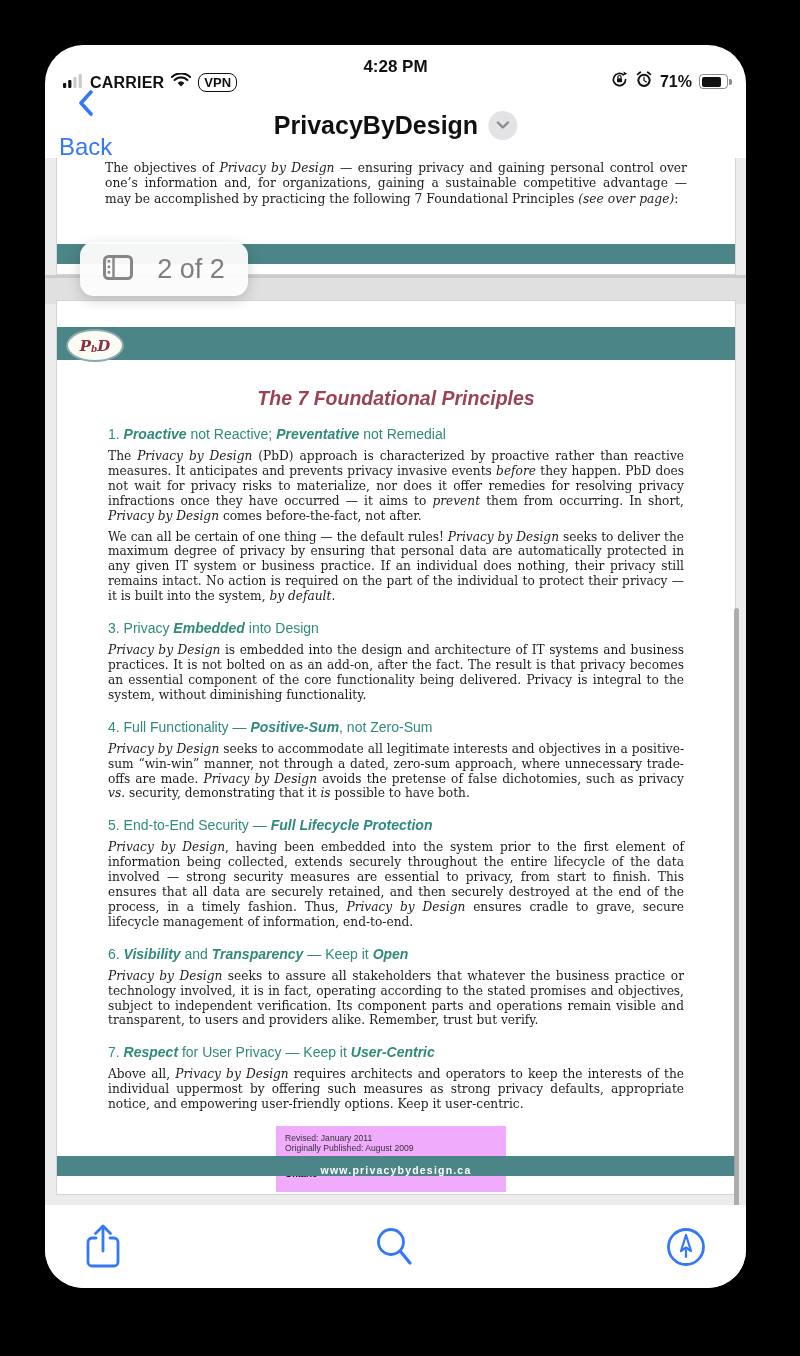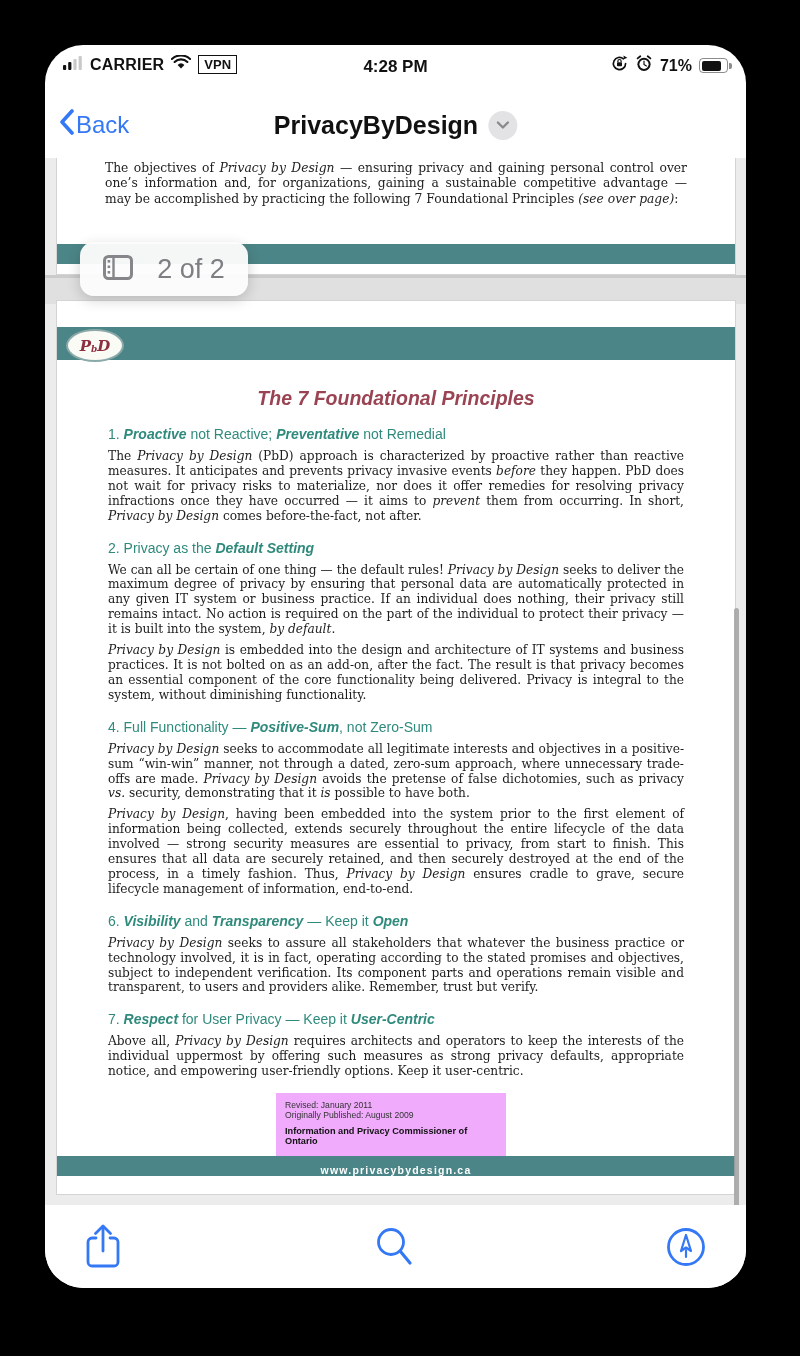--- a/index.html
+++ b/index.html
@@ -1,32 +1,32 @@
 <!DOCTYPE html>
 <html><head>
 <meta charset="utf-8">
 <style>
   html,body{margin:0;padding:0;background:#000;}
   body{width:800px;height:1356px;position:relative;font-family:"Liberation Sans",sans-serif;-webkit-font-smoothing:antialiased;}
   .screen{position:absolute;left:45px;top:45px;width:701px;height:1243px;background:#fff;border-radius:38px;overflow:hidden;}
 
   
-  .status-bar{position:absolute;left:0;top:0;width:100%;height:47px;display:flex;align-items:flex-start;justify-content:space-between;padding:10px 18px 0 18px;box-sizing:border-box;}
+  .status-bar{position:absolute;left:0;top:0;width:100%;height:47px;display:flex;align-items:flex-end;justify-content:space-between;padding:10px 18px 0 18px;box-sizing:border-box;}
   .sb-left,.sb-right{display:flex;align-items:center;gap:7px;}
   .sb-carrier{font-weight:700;font-size:16px;color:#111;letter-spacing:.2px;}
-  .vpn-badge{border:1.6px solid #111;border-radius:0;font-size:13px;font-weight:700;color:#111;padding:0 5px;line-height:17px;}
+  .vpn-badge{border:1.6px solid #111;border-radius:8px;font-size:13px;font-weight:700;color:#111;padding:0 5px;line-height:17px;}
   .sb-time{position:absolute;left:50%;transform:translateX(-50%);top:12px;font-weight:700;font-size:17px;color:#111;}
   .sb-batt-pct{font-weight:700;font-size:16px;color:#111;}
   .battery{position:relative;width:27px;height:13px;border:1.5px solid rgba(0,0,0,.45);border-radius:4px;}
   .battery .fill{position:absolute;left:1.5px;top:1.5px;bottom:1.5px;width:71%;background:#111;border-radius:2px;}
   .battery .tip{position:absolute;right:-4.5px;top:3.5px;width:2.5px;height:6px;background:rgba(0,0,0,.45);border-radius:0 2px 2px 0;}
 
   
   .nav-bar{position:absolute;left:0;top:47px;width:100%;height:66px;background:#fff;display:flex;align-items:center;}
-  .back-btn{display:flex;align-items:center;gap:2px;color:#3478f6;font-size:24px;margin-left:14px;cursor:pointer;}
+  .back-btn{display:flex;align-items:center;gap:11px;color:#3478f6;font-size:24px;margin-left:14px;cursor:pointer;flex-direction:column;}
   .nav-title-wrap{position:absolute;left:50%;transform:translateX(-50%);display:flex;align-items:center;gap:10px;}
   .nav-title{font-weight:700;font-size:25px;color:#111;}
   .nav-chevron-circle{width:29px;height:29px;border-radius:50%;background:#e3e3e6;display:flex;align-items:center;justify-content:center;}
 
   
   .doc-area{position:absolute;left:0;top:113px;width:100%;height:1047px;background:#ececec;overflow:hidden;}
   .page{position:absolute;left:12px;width:678px;background:#fff;box-shadow:0 0 0 1px #d4d4d4;}
   .page1{top:0;height:116px;}
   .page1-text{padding:3px 48px 0 48px;font-family:"DejaVu Serif",serif;font-size:12.3px;line-height:15.4px;color:#222;text-align:justify;}
   .teal-bar-p1{position:absolute;left:0;right:0;bottom:10px;height:20px;background:#4c8587;}
@@ -146,28 +146,29 @@
             <small>b</small>
             <span>D</span>
           </div>
       </div>
       <div class="page2-content">
         <div class="doc-title">The 7 Foundational Principles</div>
 
         <div class="principle-h"><span>1.  </span><span class="rt-bi">Proactive</span><span> not Reactive; </span><span class="rt-bi">Preventative</span><span> not Remedial</span></div>
         <div class="principle-b"><span>The </span><span class="rt-i">Privacy by Design</span><span> (PbD) approach is characterized by proactive rather than reactive measures.  It anticipates and prevents privacy invasive events </span><span class="rt-i">before</span><span> they happen. PbD does not wait for privacy risks to materialize, nor does it offer remedies for resolving privacy infractions once they have occurred — it aims to </span><span class="rt-i">prevent</span><span> them from occurring. In short, </span><span class="rt-i">Privacy by Design</span><span> comes before-the-fact, not after.</span></div>
 
-        <div class="principle-h"><span>2.  Privacy as the </span><span class="rt-bi">Default Setting</span></div>
         <div class="principle-b"><span>We can all be certain of one thing — the default rules! </span><span class="rt-i">Privacy by Design</span><span> seeks to deliver the maximum degree of privacy by ensuring that personal data are automatically protected in any given IT system or business practice. If an individual does nothing, their privacy still remains intact. No action is required on the part of the individual to protect their privacy — it is built into the system, </span><span class="rt-i">by default</span><span>.</span></div>
 
+        <div class="principle-h"><span>3.  Privacy </span><span class="rt-bi">Embedded</span><span> into Design</span></div>
         <div class="principle-b"><span class="rt-i">Privacy by Design</span><span> is embedded into the design and architecture of IT systems and business practices.  It is not bolted on as an add-on, after the fact. The result is that privacy becomes an essential component of the core functionality being delivered.  Privacy is integral to the system, without diminishing functionality.</span></div>
 
         <div class="principle-h"><span>4.  Full Functionality — </span><span class="rt-bi">Positive-Sum</span><span>, not Zero-Sum</span></div>
         <div class="principle-b"><span class="rt-i">Privacy by Design</span><span> seeks to accommodate all legitimate interests and objectives in a positive-sum “win-win” manner, not through a dated, zero-sum approach, where unnecessary trade-offs are made. </span><span class="rt-i">Privacy by Design</span><span> avoids the pretense of false dichotomies, such as privacy </span><span class="rt-i">vs.</span><span> security, demonstrating that it </span><span class="rt-i">is</span><span> possible to have both.</span></div>
 
+        <div class="principle-h"><span>5.  End-to-End Security — </span><span class="rt-bi">Full Lifecycle Protection</span></div>
         <div class="principle-b"><span class="rt-i">Privacy by Design</span><span>, having been embedded into the system prior to the first element of information being collected, extends securely throughout the entire lifecycle of the data involved — strong security measures are essential to privacy, from start to finish. This ensures that all data are securely retained, and then securely destroyed at the end of the process, in a timely fashion. Thus, </span><span class="rt-i">Privacy by Design</span><span> ensures cradle to grave, secure lifecycle management of information, end-to-end.</span></div>
 
         <div class="principle-h"><span>6.  </span><span class="rt-bi">Visibility</span><span> and </span><span class="rt-bi">Transparency</span><span> — Keep it </span><span class="rt-bi">Open</span></div>
         <div class="principle-b"><span class="rt-i">Privacy by Design</span><span> seeks to assure all stakeholders that whatever the business practice or technology involved, it is in fact, operating according to the stated promises and objectives, subject to independent verification.  Its component parts and operations remain visible and transparent, to users and providers alike. Remember, trust but verify.</span></div>
 
         <div class="principle-h"><span>7.  </span><span class="rt-bi">Respect</span><span> for User Privacy — Keep it </span><span class="rt-bi">User-Centric</span></div>
         <div class="principle-b"><span>Above all, </span><span class="rt-i">Privacy by Design</span><span> requires architects and operators to keep the interests of the individual uppermost by offering such measures as strong privacy defaults, appropriate notice, and empowering user-friendly options. Keep it user-centric.</span></div>
 
         <div class="info-box">
           <div class="grp">

